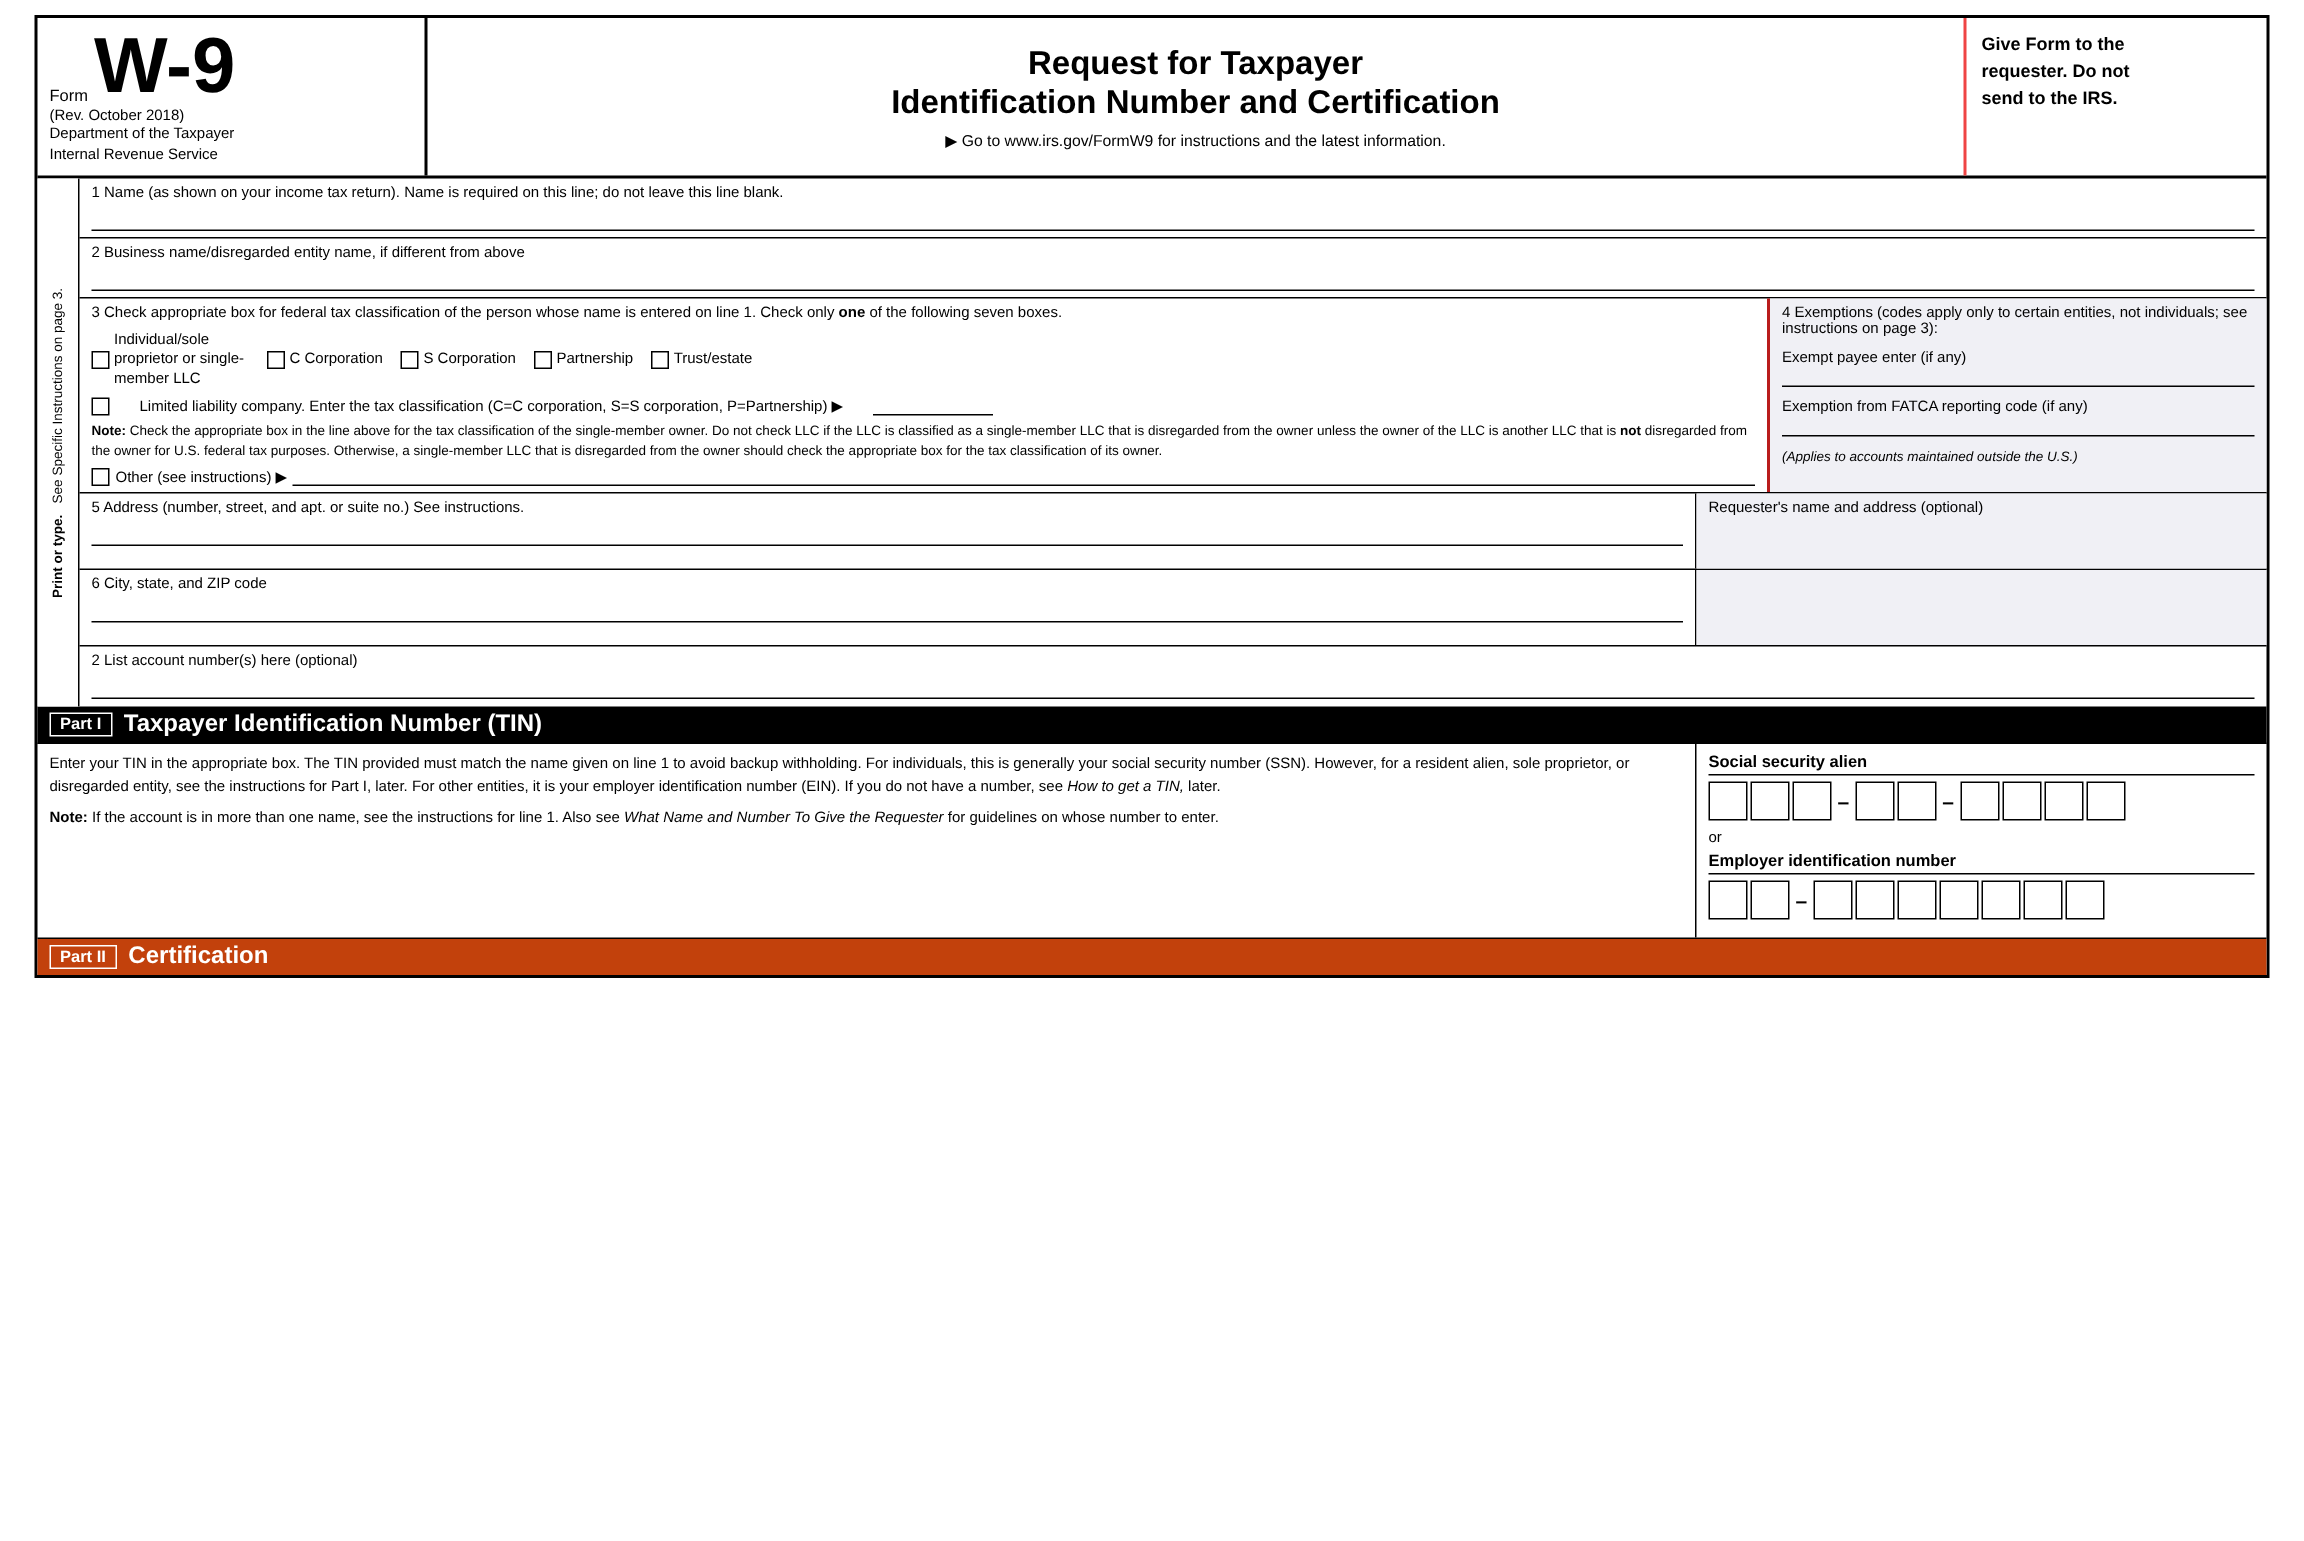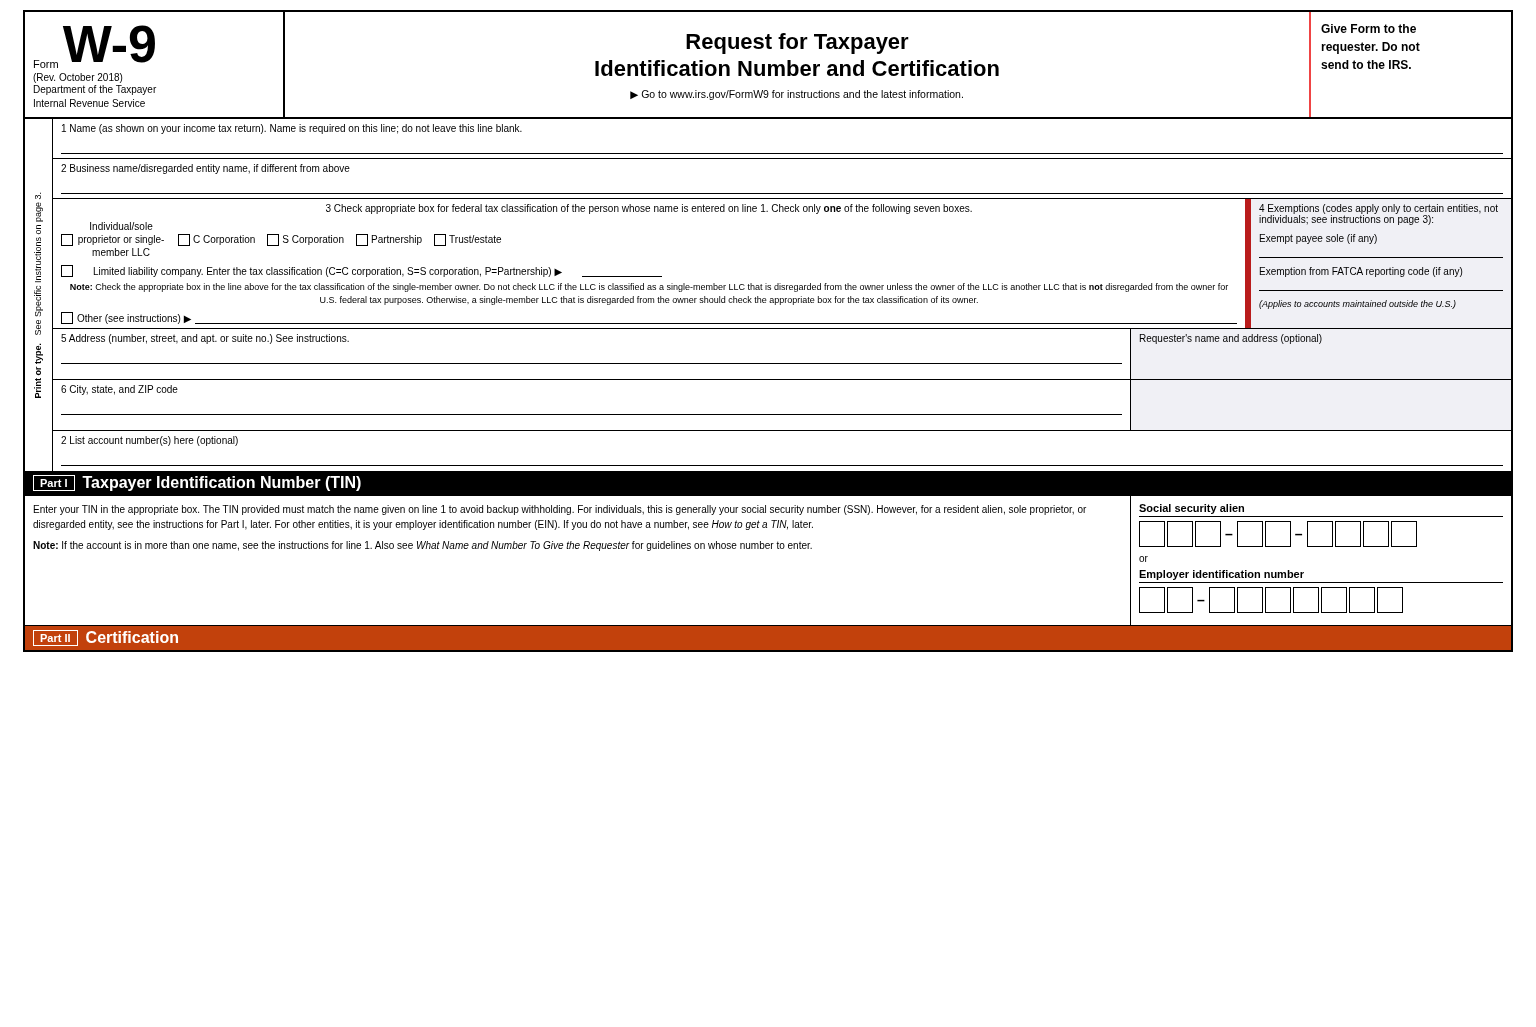--- a/index.html
+++ b/index.html
@@ -126,26 +126,25 @@
       margin-top: 2px;
     }
 
     
     .section-3-4 {
       display: flex;
       border-bottom: 1px solid #000;
     }
     .section-3 {
       flex: 1;
-      border-right: 6px solid #b91c1c;
+      border-right: 2px solid #b91c1c;
       padding: 4px 8px;
-      text-align: center;
     }
     .section-4 {
-      width: 260px;
+      width: 331px;
       padding: 4px 8px;
       background: #f0f0f5;
     }
     .section-3-title {
       font-size: 10px;
       margin-bottom: 6px;
     }
     .checkboxes-row {
       display: flex;
       align-items: center;
@@ -414,21 +413,21 @@
 
           <div class="other-row">
             <div class="checkbox-box"></div>
             <span>Other (see instructions) ▶</span>
             <div class="other-line"></div>
           </div>
         </div>
 
         <div class="section-4">
           <div class="sec4-title">4  Exemptions (codes apply only to certain entities, not individuals; see instructions on page 3):</div>
-          <div class="sec4-exempt-label">Exempt payee sole (if any)</div>
+          <div class="sec4-exempt-label">Exempt payee enter (if any)</div>
           <div class="sec4-line"></div>
           <div class="sec4-fatca-label">Exemption from FATCA reporting code (if any)</div>
           <div class="sec4-line"></div>
           <div class="sec4-italic">(Applies to accounts maintained outside the U.S.)</div>
         </div>
       </div>
 
       <div class="section-addr">
         <div class="addr-left">
           <div class="field-label">5  Address (number, street, and apt. or suite no.) See instructions.</div>

